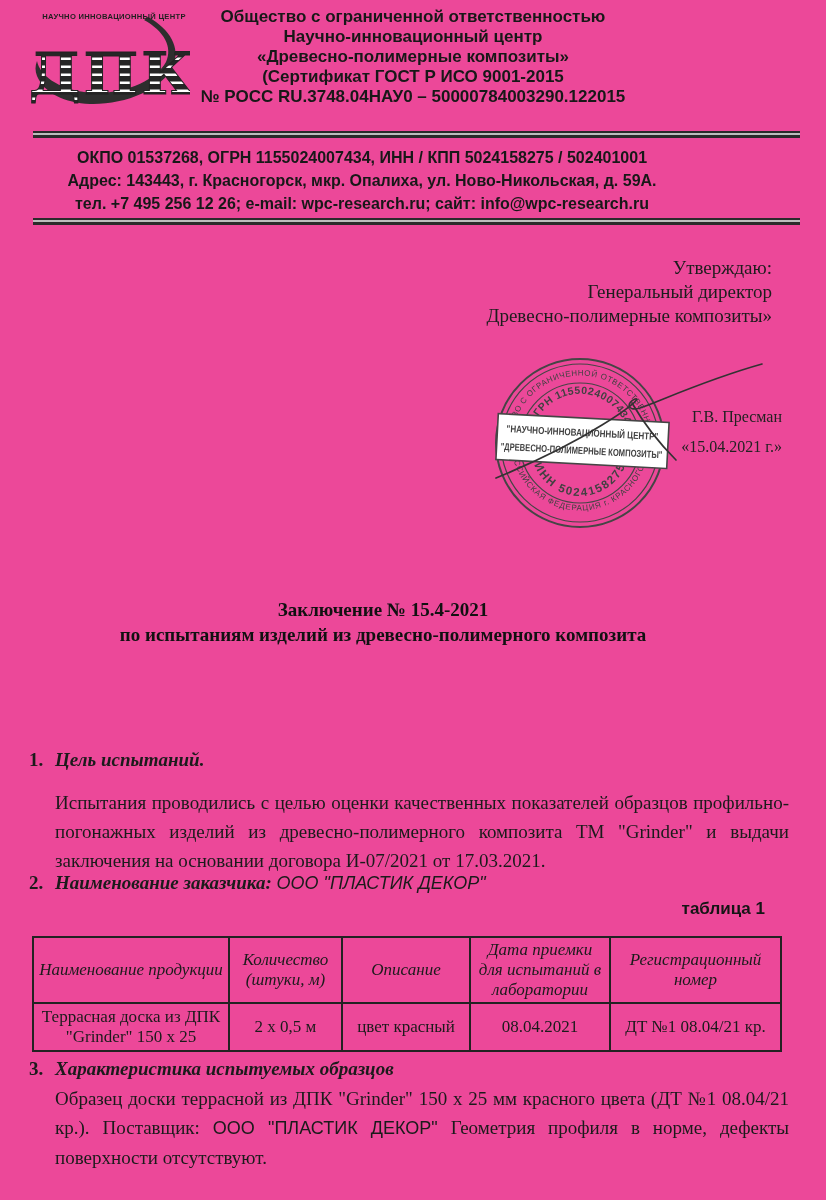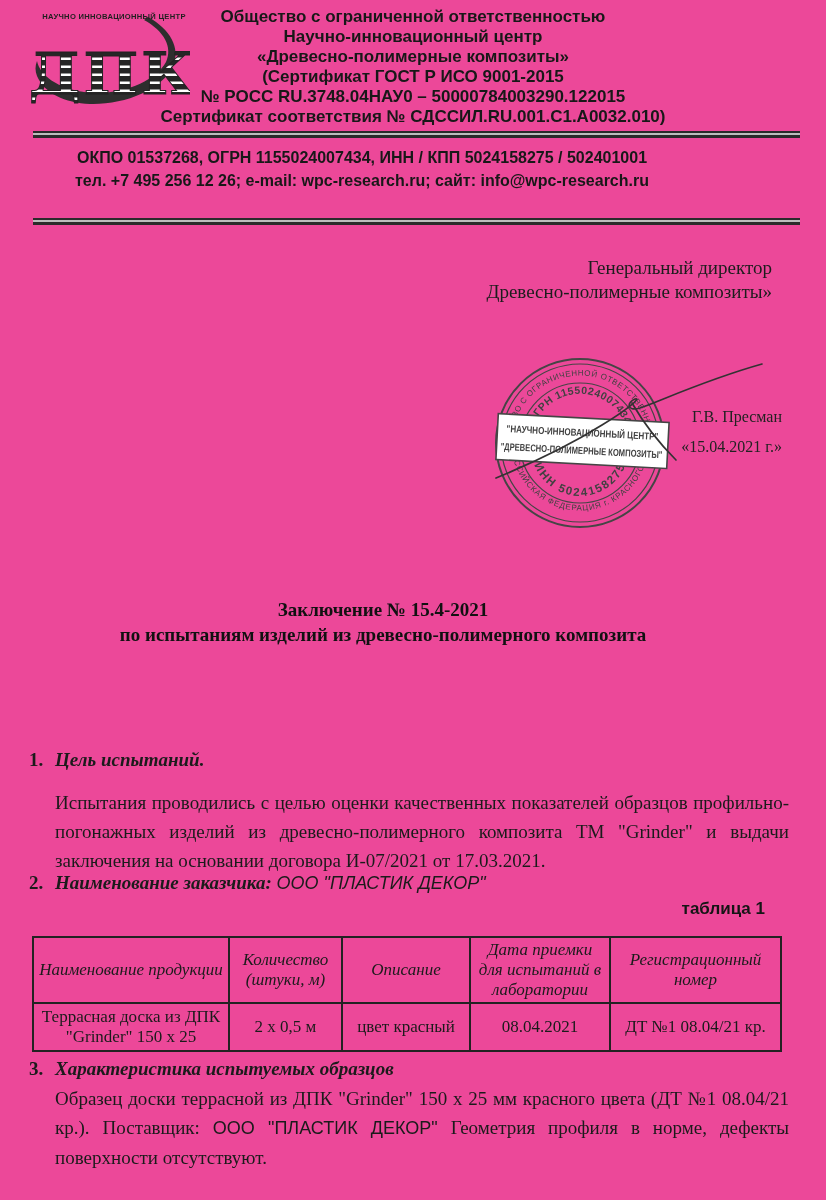--- a/index.html
+++ b/index.html
@@ -94,33 +94,34 @@
     <text x="84" y="15" text-anchor="middle" fill="#1f1f1f" font-family="Liberation Sans, DejaVu Sans, sans-serif" font-size="7.6" font-weight="bold" letter-spacing="0.3">НАУЧНО ИННОВАЦИОННЫЙ ЦЕНТР</text>
     <text x="83" y="90" text-anchor="middle" font-family="DejaVu Serif, Liberation Serif, serif" font-size="58" font-weight="bold" letter-spacing="3" fill="url(#dpk-stripes)" stroke="#222222" stroke-width="1">ДПК</text>
   </svg>
 
   <div class="letterhead">
     <div>Общество с ограниченной ответственностью</div>
     <div>Научно-инновационный центр</div>
     <div>«Древесно-полимерные композиты»</div>
     <div>(Сертификат ГОСТ Р ИСО 9001-2015</div>
     <div>№ РОСС RU.3748.04НАУ0 – 50000784003290.122015</div>
-    <div>Сертификат соответствия № СДССИЛ.RU.001.С1.А0032.010)</div>
   </div>
 
   <div class="rule rule-top"></div>
 
   <div class="company-details">
     <div>ОКПО 01537268, ОГРН 1155024007434, ИНН / КПП 5024158275 / 502401001</div>
+    <div>Адрес: 143443, г. Красногорск, мкр. Опалиха, ул. Ново-Никольская, д. 59А.</div>
     <div>тел. +7 495 256 12 26;  e-mail: wpc-research.ru; сайт: info@wpc-research.ru</div>
   </div>
 
   <div class="rule rule-bottom"></div>
 
   <div class="approval">
+    <div>Утверждаю:</div>
     <div>Генеральный директор</div>
     <div>Древесно-полимерные композиты»</div>
   </div>
 
   <div class="signer-block">
     <div>Г.В. Пресман</div>
     <div>«15.04.2021 г.»</div>
   </div>
 
   <svg class="stamp-svg" width="300" height="215" viewBox="0 0 300 215">

